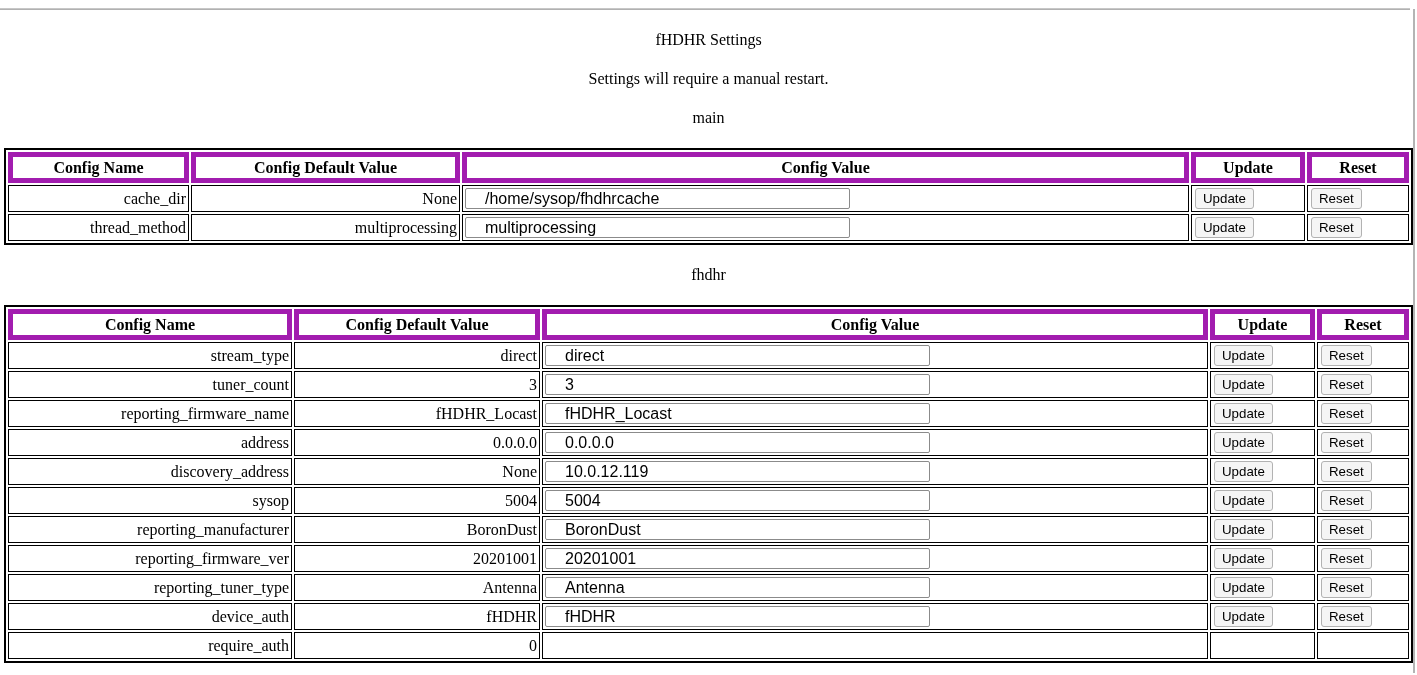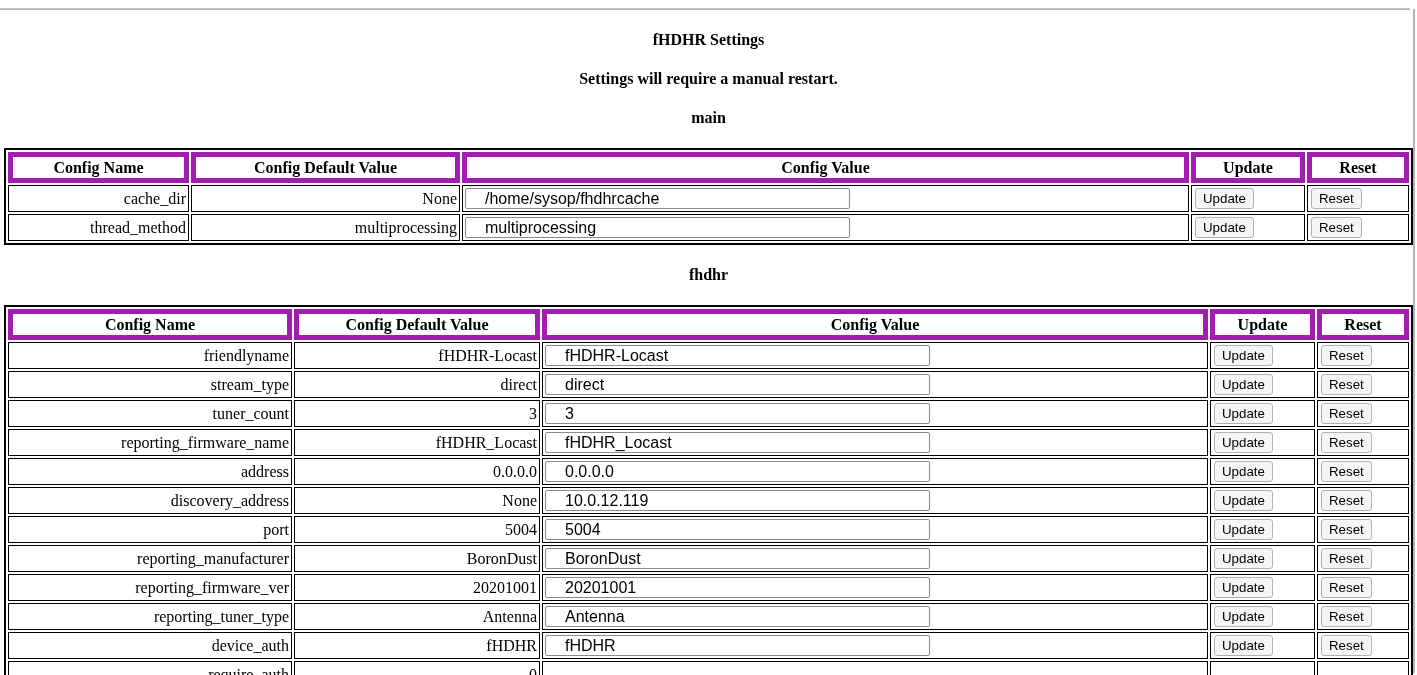--- a/index.html
+++ b/index.html
@@ -10,21 +10,21 @@
   }
   .chrome-top {
     position:absolute; top:8px; left:0; width:1410px; height:2px;
     background:linear-gradient(#d2d2d2,#a6a6a6);
   }
   .chrome-right {
     position:absolute; top:9px; right:2px; width:2px; height:664px;
     background:#b4b4b4;
   }
   h4.heading {
-    text-align:center; font-size:16px; font-weight:bold;
+    text-align:center; font-size:16px; font-weight:normal;
     margin:21px 0; font-family:"Liberation Serif", serif;
   }
   table.cfg {
     width:100%; border:2px solid #000; border-spacing:2px;
     table-layout:fixed; background:#fff;
   }
   table.cfg th {
     border:5px solid #a21caf; font-weight:bold; text-align:center;
     padding:1px 2px; font-size:16px; height:19px; overflow:hidden;
   }
@@ -115,29 +115,20 @@
       <tr>
         <th>Config Name</th>
         <th>Config Default Value</th>
         <th>Config Value</th>
         <th>Update</th>
         <th>Reset</th>
       </tr>
     </thead>
     <tbody>
       <tr>
-        <td class="text-cell">friendlyname</td>
-        <td class="text-cell">fHDHR-Locast</td>
-        <td>
-            <input type="text" class="val-input" value="fHDHR-Locast" style="">
-          </td>
-        <td><button class="btn">Update</button></td>
-        <td><button class="btn">Reset</button></td>
-      </tr>
-      <tr>
         <td class="text-cell">stream_type</td>
         <td class="text-cell">direct</td>
         <td>
             <input type="text" class="val-input" value="direct" style="">
           </td>
         <td><button class="btn">Update</button></td>
         <td><button class="btn">Reset</button></td>
       </tr>
       <tr>
         <td class="text-cell">tuner_count</td>
@@ -169,21 +160,21 @@
       <tr>
         <td class="text-cell">discovery_address</td>
         <td class="text-cell">None</td>
         <td>
             <input type="text" class="val-input" value="10.0.12.119" style="">
           </td>
         <td><button class="btn">Update</button></td>
         <td><button class="btn">Reset</button></td>
       </tr>
       <tr>
-        <td class="text-cell">port</td>
+        <td class="text-cell">sysop</td>
         <td class="text-cell">5004</td>
         <td>
             <input type="text" class="val-input" value="5004" style="">
           </td>
         <td><button class="btn">Update</button></td>
         <td><button class="btn">Reset</button></td>
       </tr>
       <tr>
         <td class="text-cell">reporting_manufacturer</td>
         <td class="text-cell">BoronDust</td>

